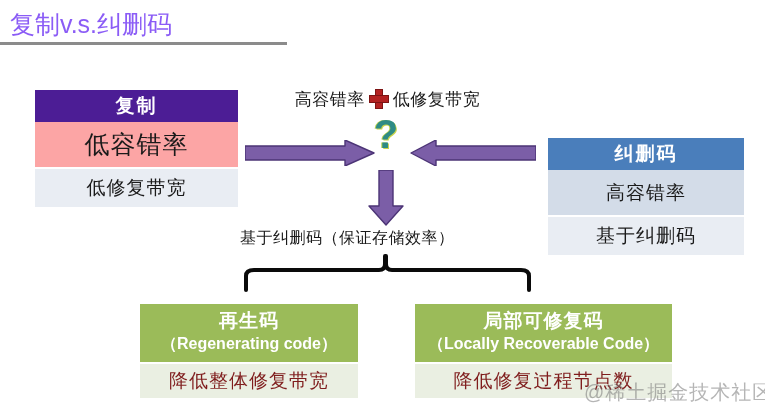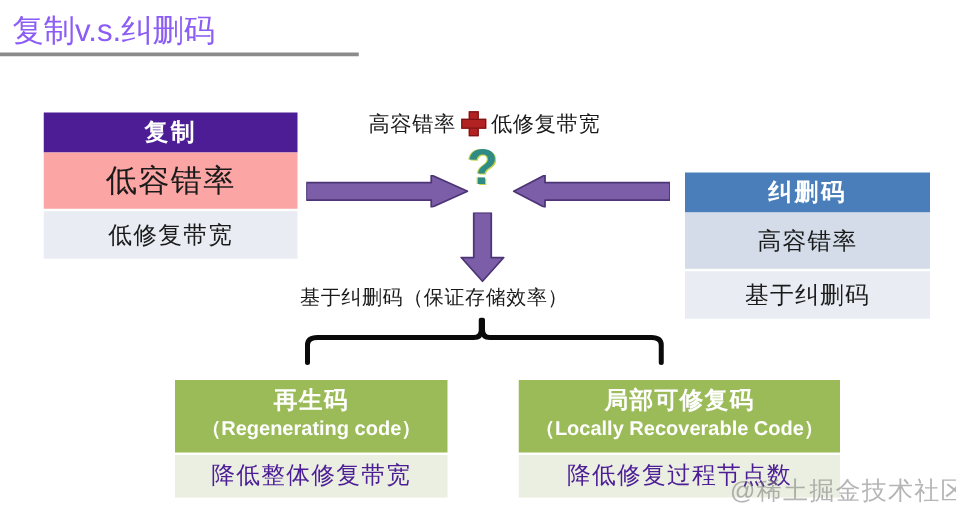--- a/index.html
+++ b/index.html
@@ -164,21 +164,21 @@
   }
   .green-head .gh-en {
     font-family: "Liberation Sans", "DejaVu Sans", sans-serif;
     font-size: 16px;
     font-weight: bold;
     display: block;
     line-height: 22px;
   }
   .green-row {
     background: #EAEFE2;
-    color: #4c1d95;
+    color: #7f1d1d;
     text-align: center;
     font-size: 19px;
     height: 34px;
     line-height: 34px;
     margin-top: 2px;
     letter-spacing: 1px;
   }
   #box-regenerating { left: 140px; top: 304px; width: 218px; }
   #box-lrc { left: 415px; top: 304px; width: 257px; }
 

